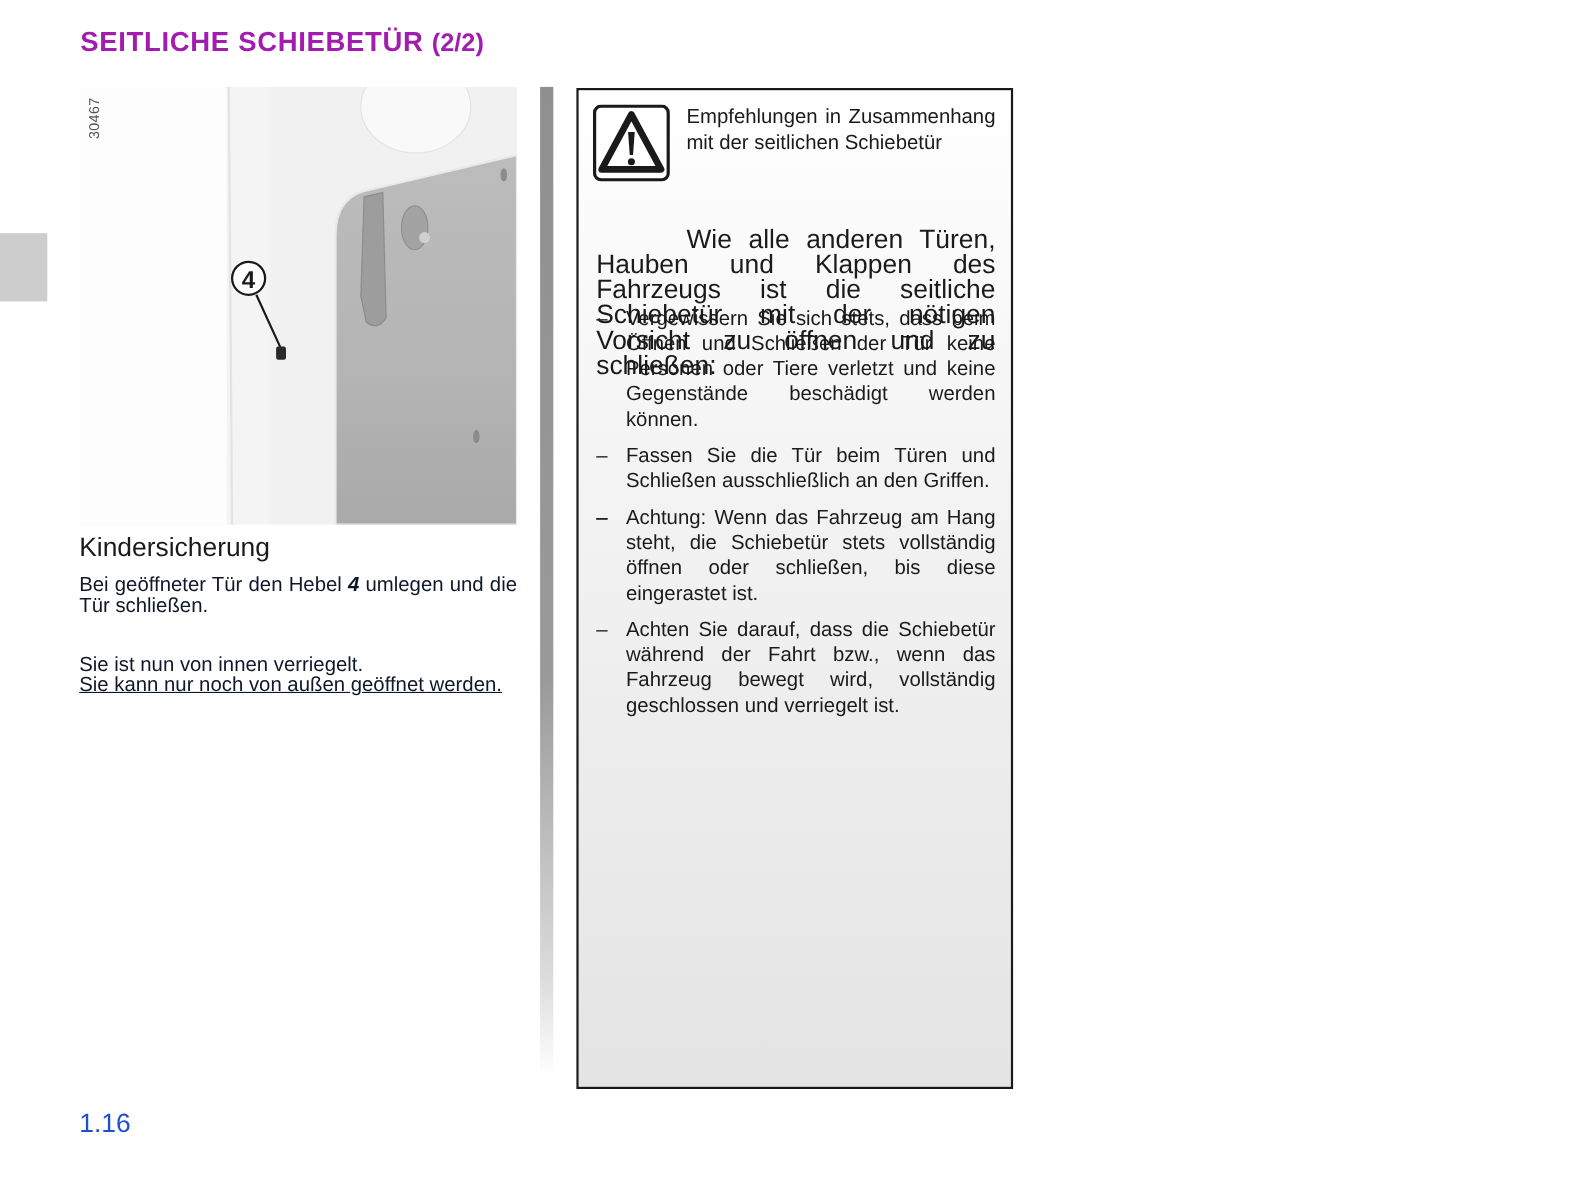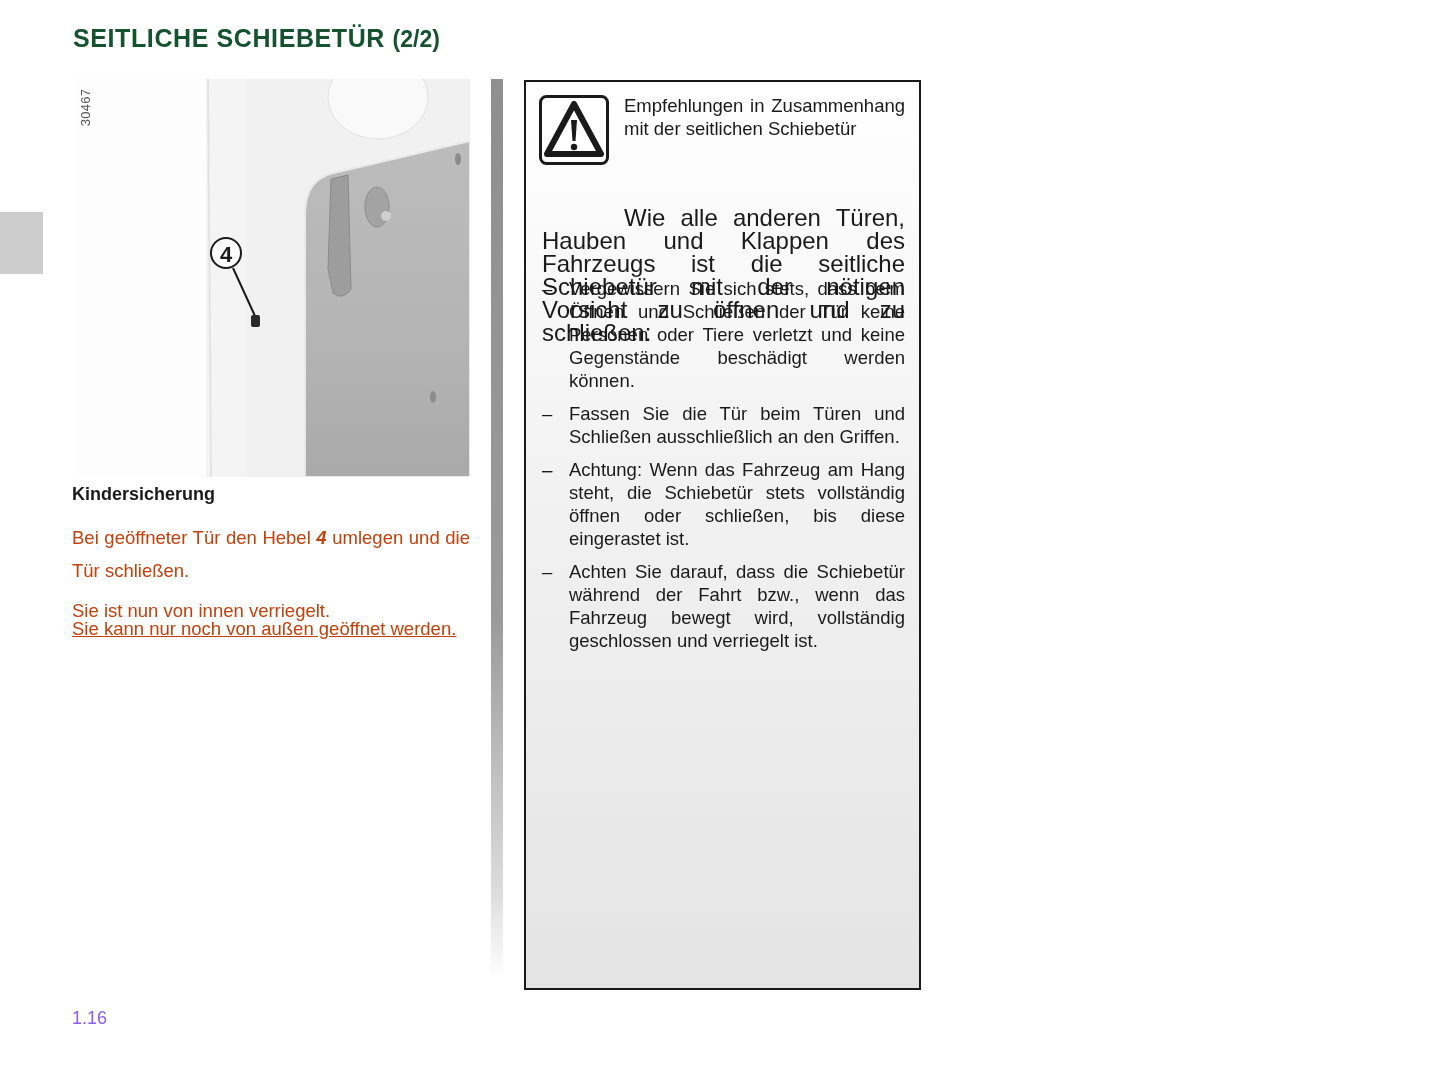--- a/index.html
+++ b/index.html
@@ -1,38 +1,38 @@
 <!DOCTYPE html>
 <html><head>
 <meta charset="utf-8">
 <style>
   html, body { margin:0; padding:0; background:#ffffff; }
   body { width:1445px; height:1070px; position:relative; overflow:hidden;
          font-family:"Liberation Sans", sans-serif; color:#1a1a1a; }
-  .title { position:absolute; left:73px; top:24px; font-size:25px; font-weight:bold; letter-spacing:0.6px; color:#14532d; }
+  .title { position:absolute; left:73px; top:24px; font-size:25px; font-weight:bold; letter-spacing:0.6px; color:#a21caf; }
   .title .sub { font-size:23px; letter-spacing:0; }
   .side-tab { position:absolute; left:0; top:212px; width:43px; height:62px; background:#cdcdcd; }
   .figure { position:absolute; left:73px; top:79px; width:397px; height:398px; overflow:hidden; background:#fbfbfb; }
   .figure svg { display:block; }
   .fig-id { position:absolute; left:78px; top:88px; width:20px; height:42px; }
   .fig-id span { position:absolute; left:-11px; top:12px; transform:rotate(-90deg); font-size:13px; color:#555; letter-spacing:0.3px; }
-  .h2 { position:absolute; left:72px; top:484px; font-size:18px; font-weight:bold; color:#1a1a1a; }
-  .para { position:absolute; left:72px; width:398px; font-size:18.5px; line-height:33px; text-align:justify; color:#c2410c; }
+  .h2 { position:absolute; left:72px; top:484px; font-size:24px; font-weight:normal; color:#1a1a1a; }
+  .para { position:absolute; left:72px; width:398px; font-size:18.5px; line-height:19px; text-align:justify; color:#0f172a; }
   .para b { font-style:italic; }
   .sep { position:absolute; left:491px; top:79px; width:12px; height:900px;
          background:linear-gradient(to bottom, #8f8f8f 0%, #9a9a9a 60%, #dcdcdc 90%, #ffffff 100%); }
   .warn-box { position:absolute; left:524px; top:80px; width:393px; height:906px;
               border:2px solid #1a1a1a; background:linear-gradient(to bottom, #ffffff 0%, #f3f3f3 40%, #e4e4e4 100%); }
   .warn-icon { position:absolute; left:13px; top:13px; width:70px; height:70px; }
   .warn-head { position:absolute; left:98px; top:12px; width:281px; font-size:18.5px; line-height:23px; text-align:justify; text-align-last:left; }
   .warn-intro { position:absolute; left:16px; top:92px; width:363px; font-size:24px; line-height:23px; text-align:justify; text-indent:82px;margin-top:32px; }
   .warn-list { position:absolute; left:16px; top:195px; width:363px; margin:0; padding:0; list-style:none; }
   .warn-list li { position:relative; padding-left:27px; font-size:18.5px; line-height:23px; text-align:justify; margin-bottom:10px; }
   .warn-list li .dash { position:absolute; left:0; top:0; }
-  .page-num { position:absolute; left:72px; top:1008px; font-size:18px; color:#8b5cf6; }
+  .page-num { position:absolute; left:72px; top:1008px; font-size:24px; color:#1d4ed8; }
 </style>
 </head>
 <body>
 
 <div class="title">
   <span>SEITLICHE SCHIEBETÜR</span>
   <span class="sub">(2/2)</span>
 </div>
 
 <div class="side-tab"></div>

